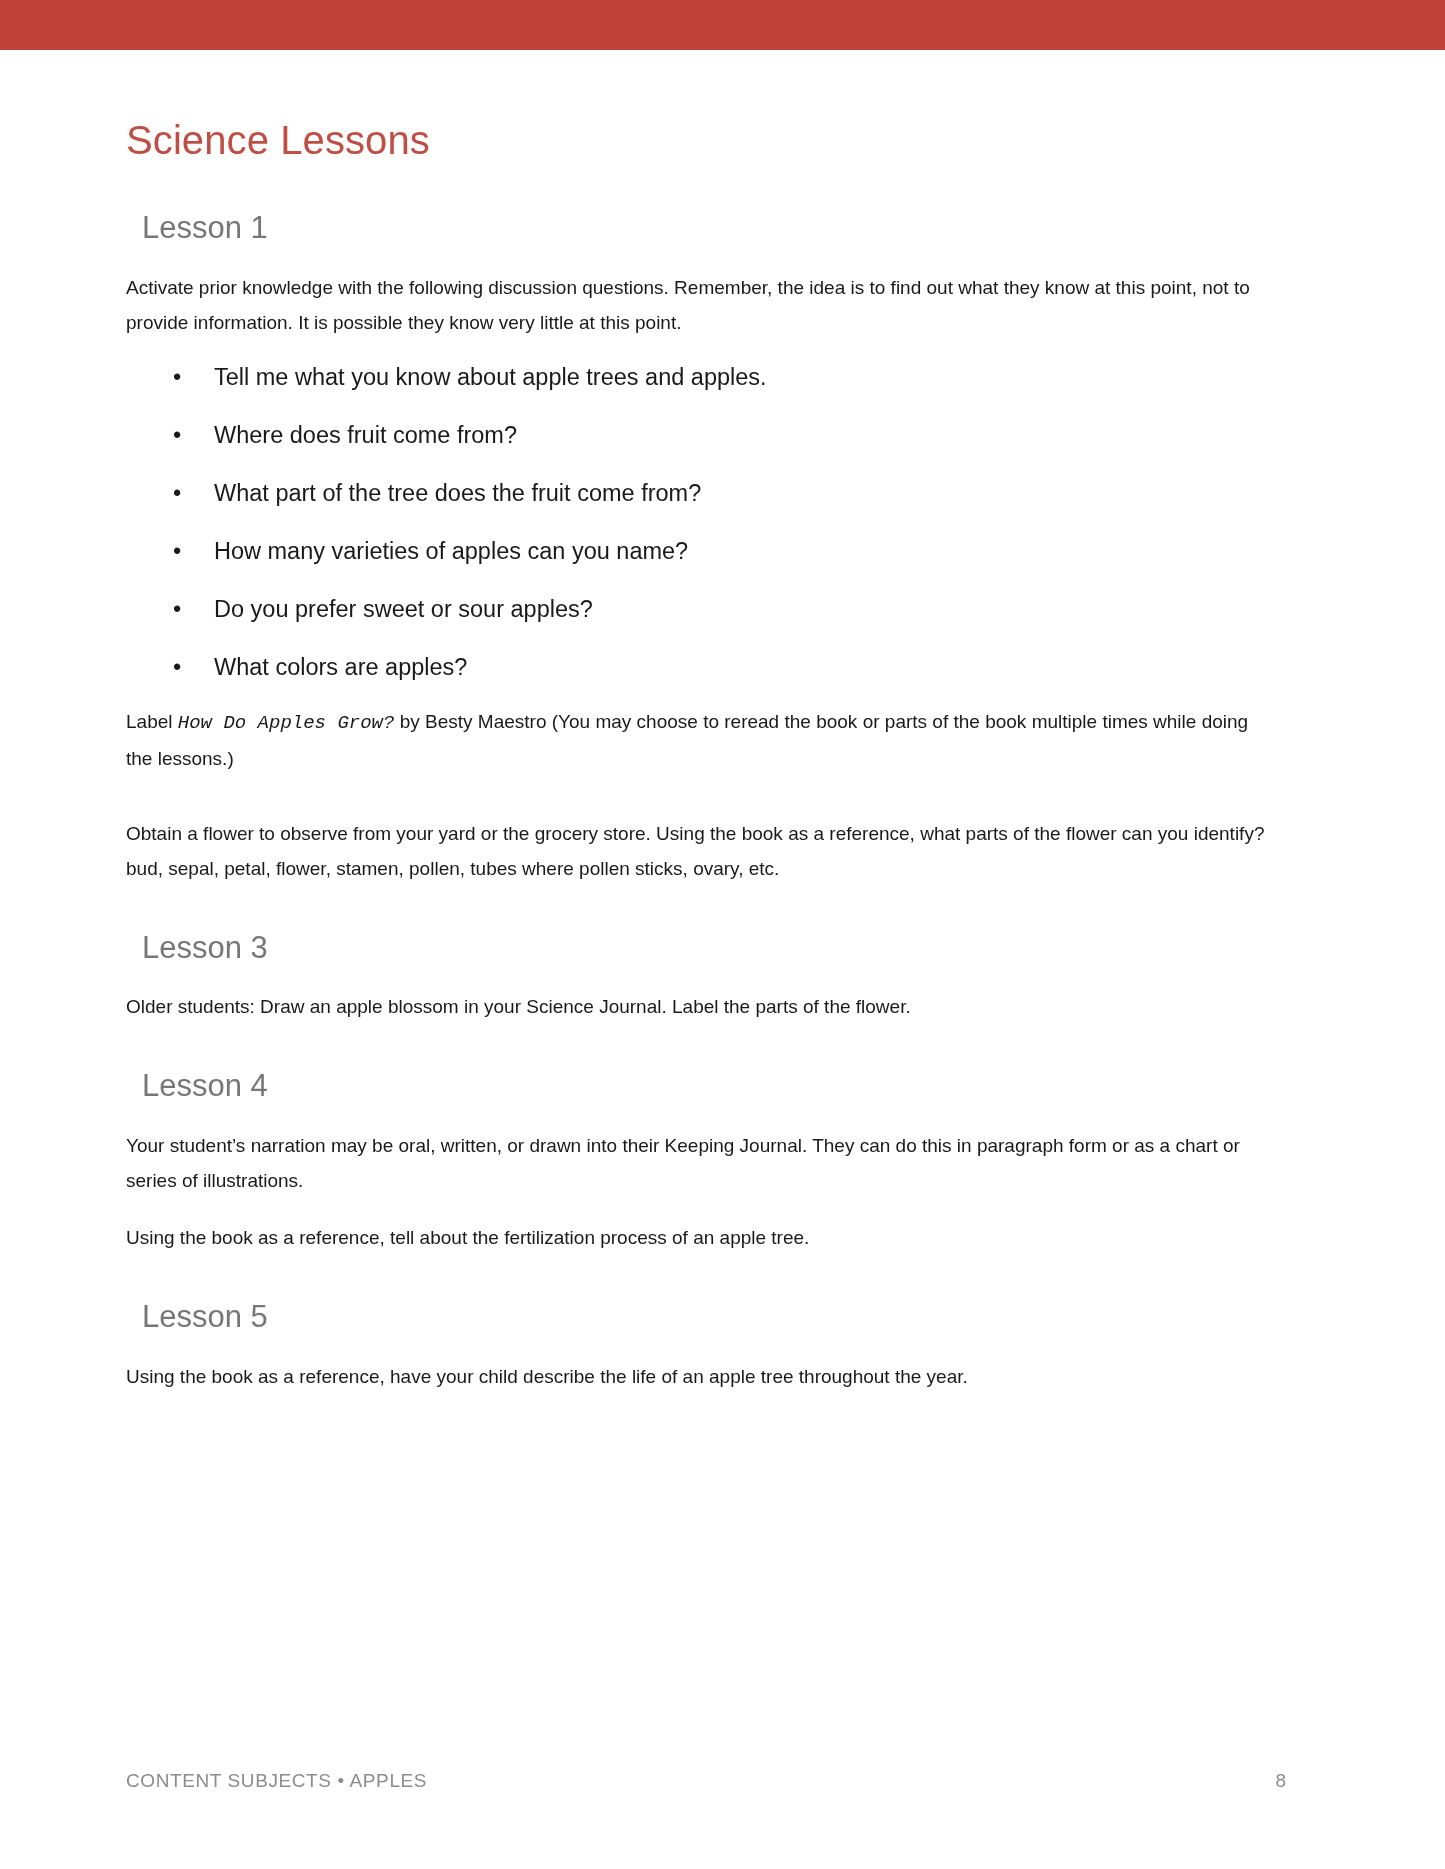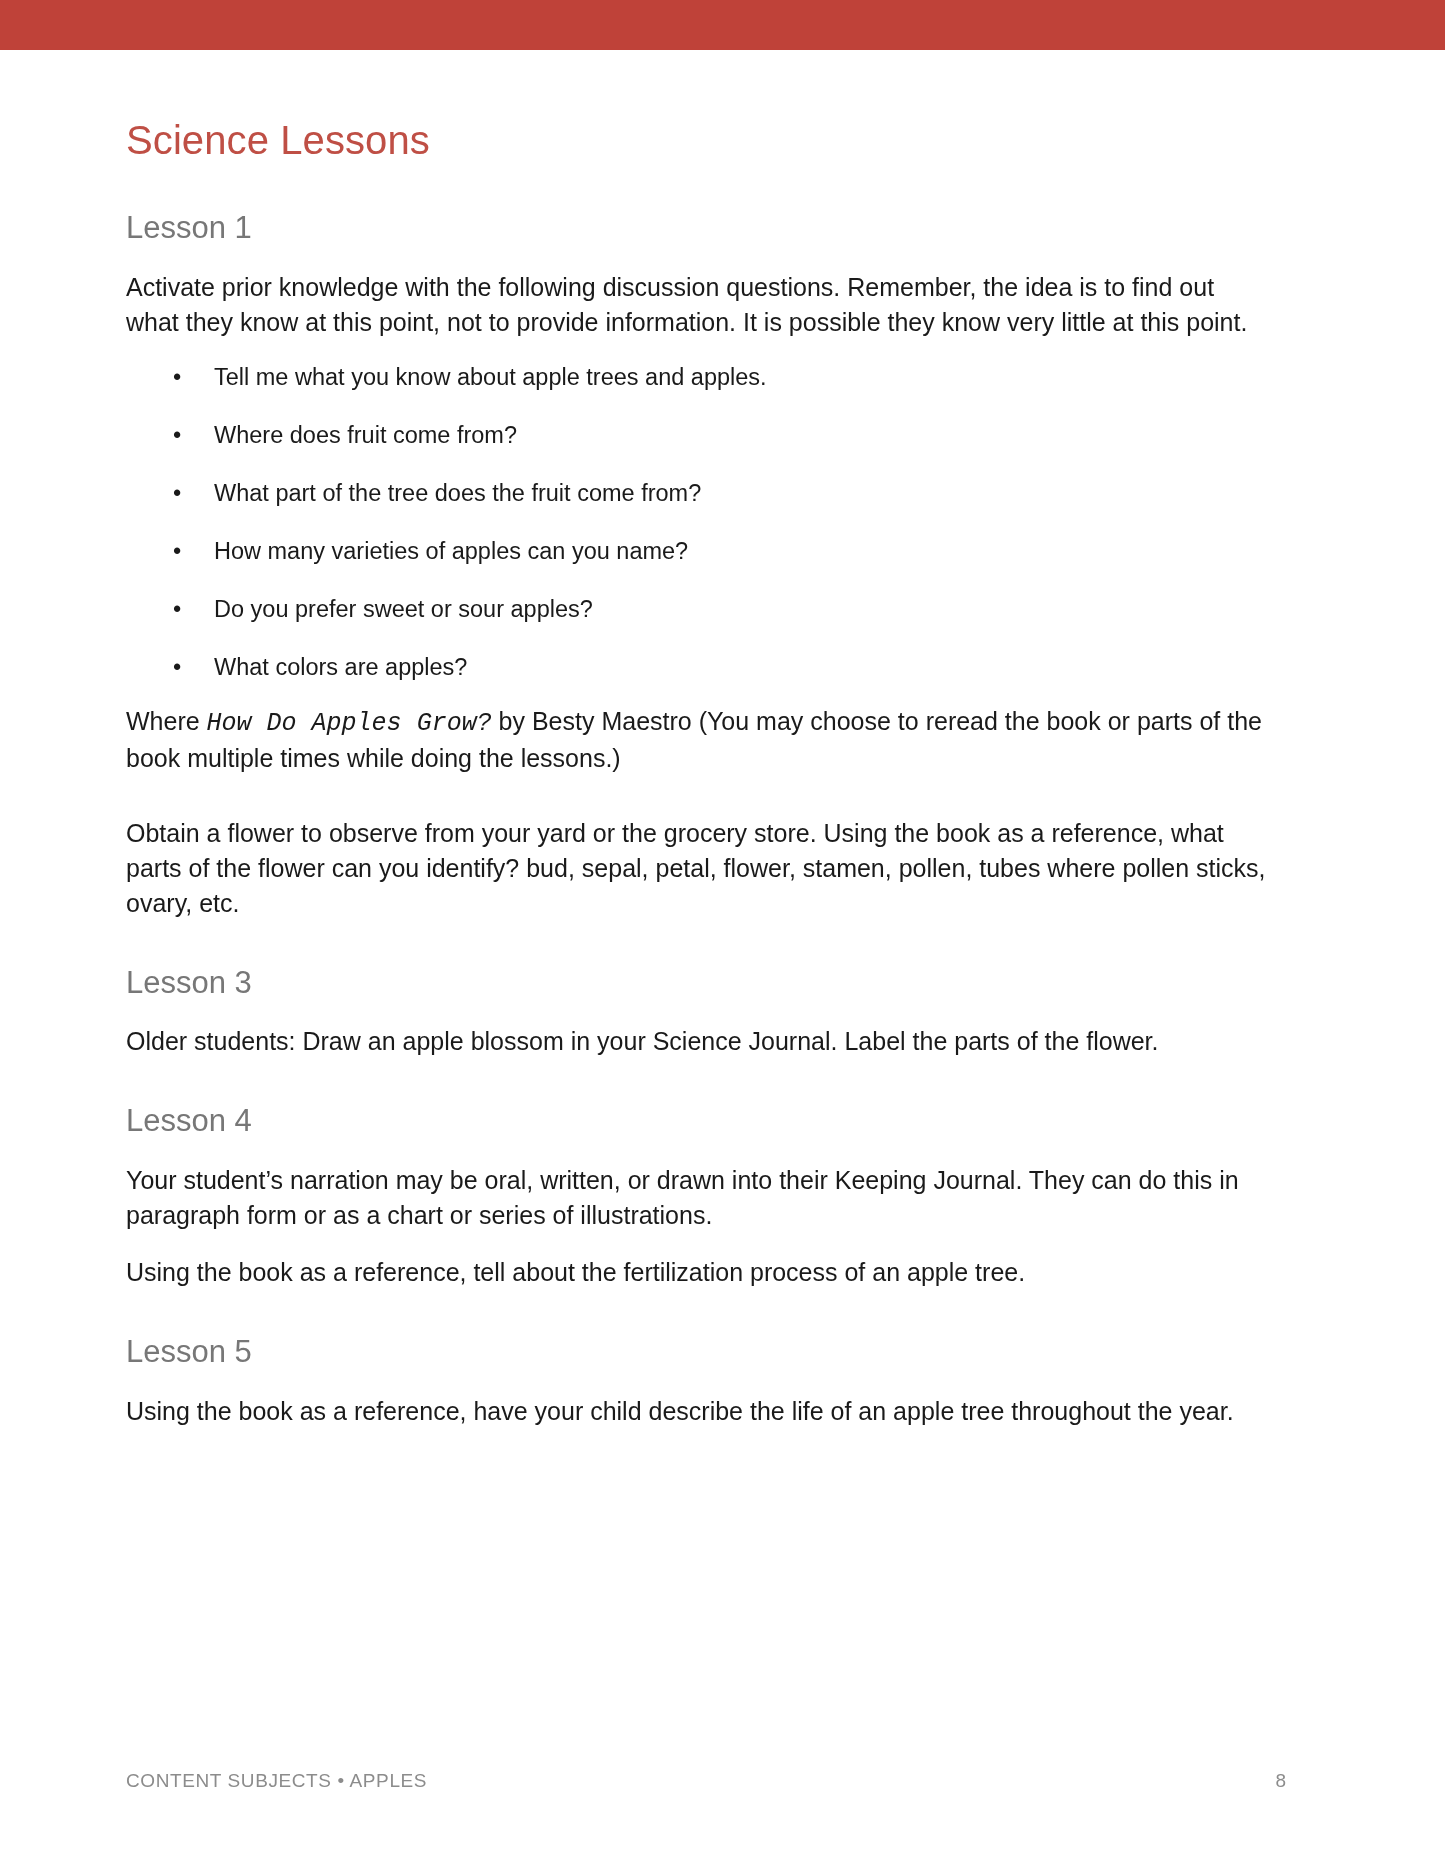--- a/index.html
+++ b/index.html
@@ -46,33 +46,33 @@
     color: #bf4f45;
     letter-spacing: 0.1px;
     margin: 0 0 48px 0;
     line-height: 1.1;
   }
 
   .lesson-heading {
     font-size: 31px;
     font-weight: 400;
     color: #777777;
-    margin: 0 0 24px 0;
+    margin: 0 0 24px 16px;
     line-height: 1.15;
   }
 
   .section {
     margin-bottom: 44px;
   }
   .section.first {
     margin-bottom: 40px;
   }
 
   .body-text {
-    font-size: 25px;
+    font-size: 19px;
     line-height: 35px;
     color: #1a1a1a;
     margin: 0 0 22px 0;
     width: 1140px;
     font-weight: 400;
   }
   .body-text:last-child {
     margin-bottom: 0;
   }
 
@@ -161,21 +161,21 @@
         <li class="bullet-item">
           <span class="dot">•</span>
           <span>Do you prefer sweet or sour apples?</span>
         </li>
         <li class="bullet-item">
           <span class="dot">•</span>
           <span>What colors are apples?</span>
         </li>
       </ul>
 
-      <p class="body-text"><span>Where </span><em>How Do Apples Grow?</em><span> by Besty Maestro (You may choose to reread the book or parts of the book multiple times while doing the lessons.)</span></p>
+      <p class="body-text"><span>Label </span><em>How Do Apples Grow?</em><span> by Besty Maestro (You may choose to reread the book or parts of the book multiple times while doing the lessons.)</span></p>
     </div>
 
     <div class="section">
       <p class="body-text">Obtain a flower to observe from your yard or the grocery store. Using the book as a reference, what parts of the flower can you identify? bud, sepal, petal, flower, stamen, pollen, tubes where pollen sticks, ovary, etc.</p>
     </div>
 
     <div class="section">
       <h2 class="lesson-heading">Lesson 3</h2>
       <p class="body-text">Older students: Draw an apple blossom in your Science Journal. Label the parts of the flower.</p>
     </div>

